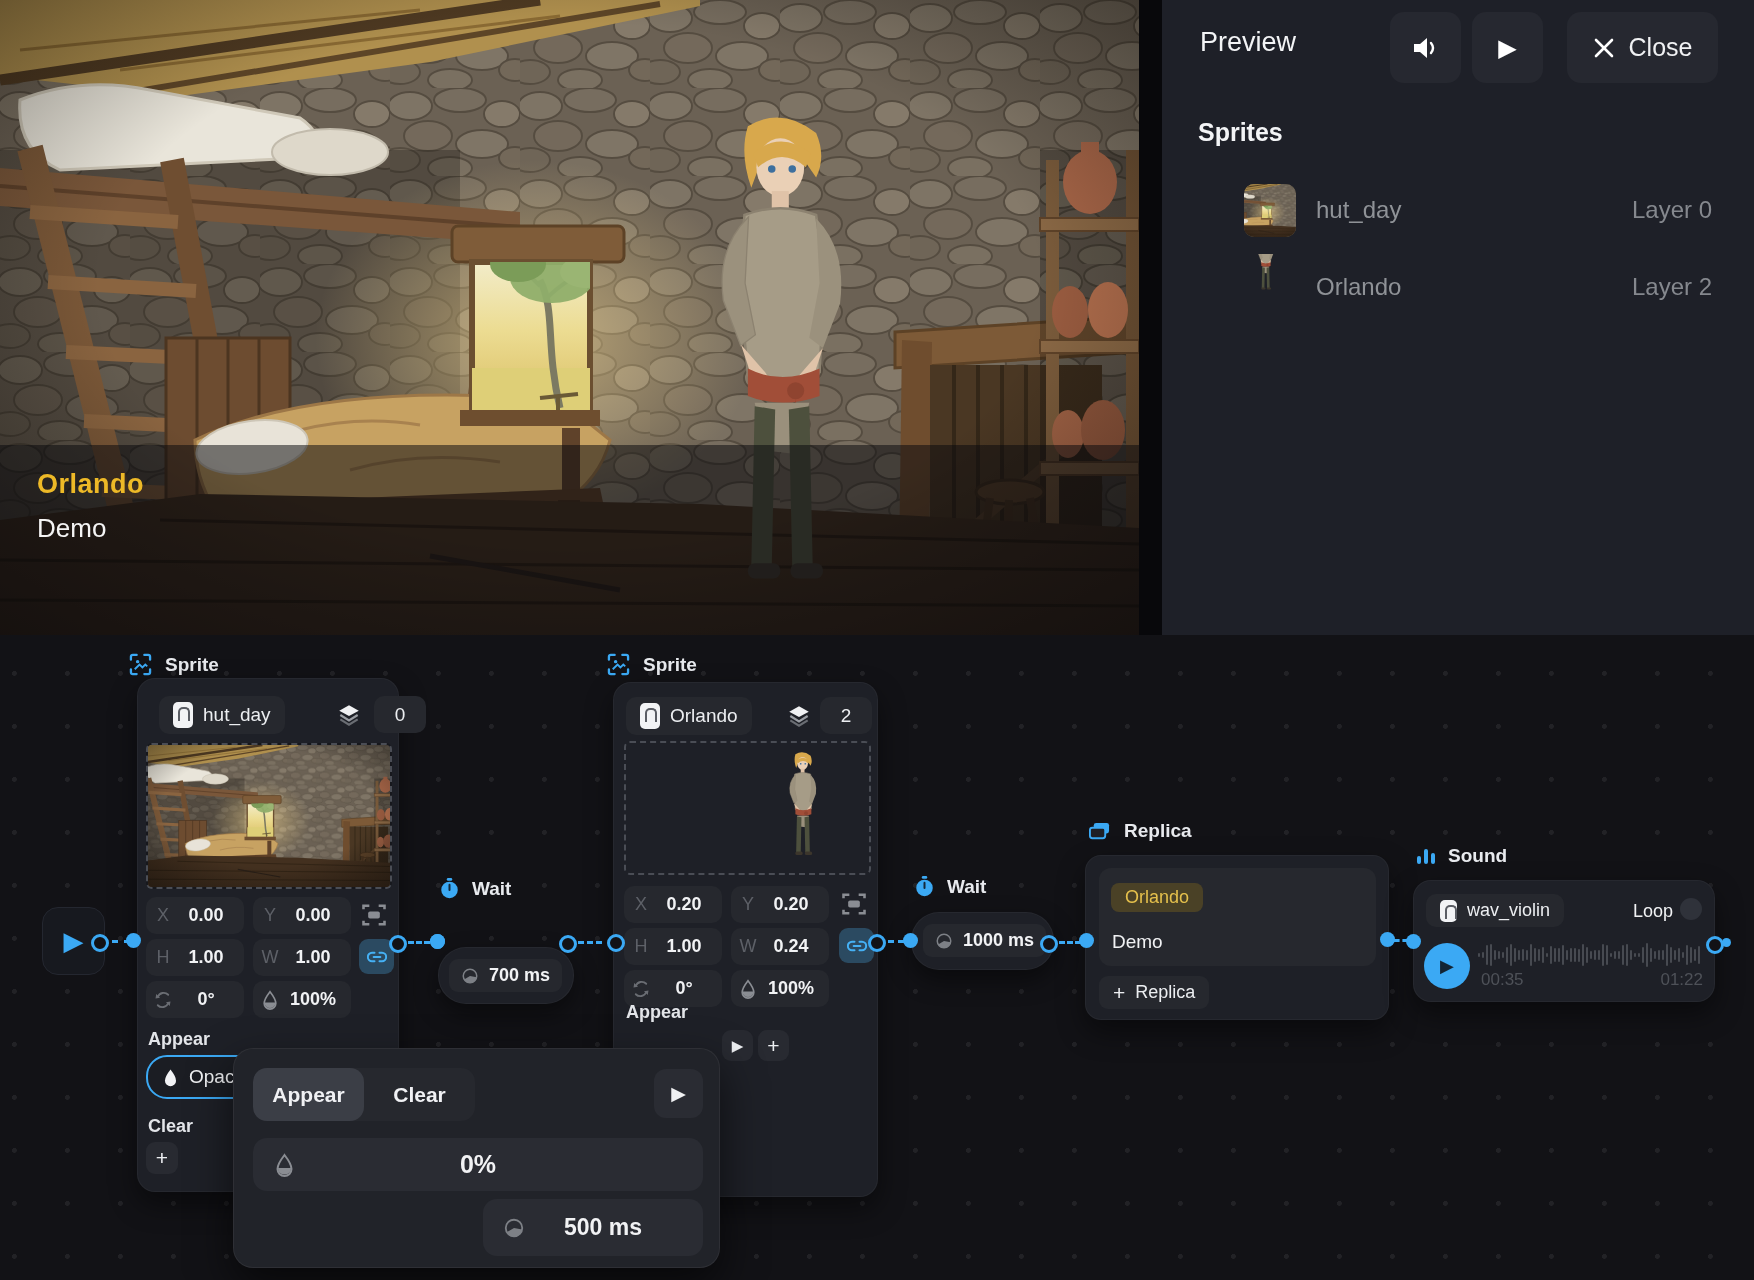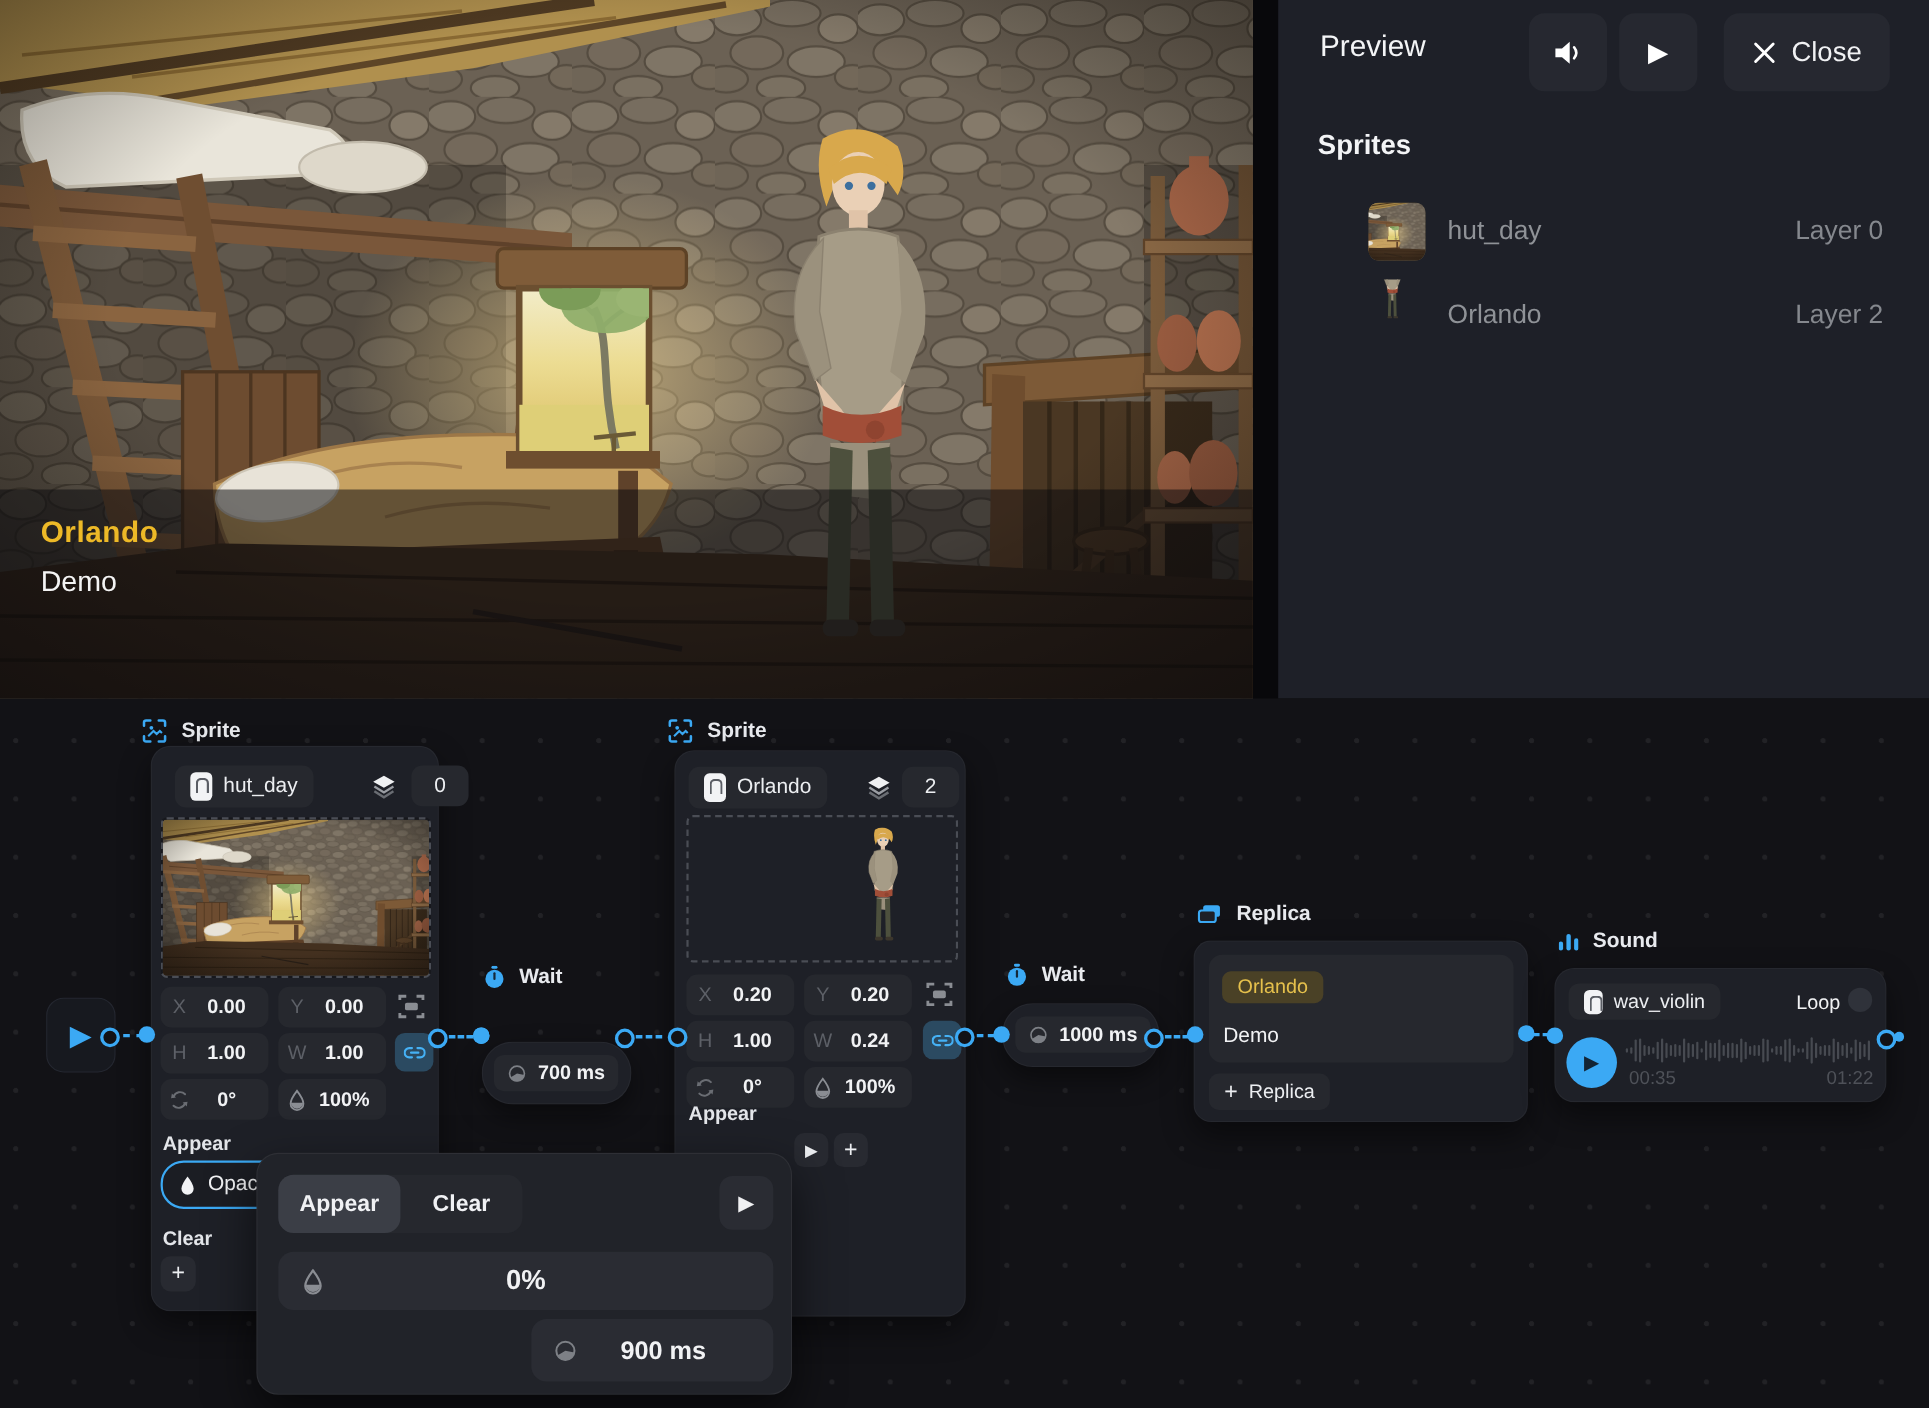--- a/index.html
+++ b/index.html
@@ -623,18 +623,18 @@
           <path d="M10,2 Q17,11 17,16 a7,7 0 0,1 -14,0 Q3,11 10,2 Z" stroke="#8a8d93" stroke-width="2" fill="none"></path>
           <path d="M3.4,15 h13.2 a6.6,6.6 0 0,1 -13.2,0 Z" fill="#8a8d93"></path>
         </svg>
         <span style="flex:1;text-align:center;margin-left:-42px;font-size:25px;font-weight:600;">0%</span>
       </div>
       <div class="pop-row" style="left:249px;top:150px;width:220px;height:57px;">
         <svg style="margin-left:20px;" width="22" height="22" viewBox="0 0 24 24">
           <circle cx="12" cy="12" r="9" stroke="#7d8086" stroke-width="2" fill="none"></circle>
           <path d="M12,12 L12,3 A9,9 0 0,1 18,19 Z" fill="#7d8086" transform="rotate(100 12 12)"></path>
         </svg>
-        <span style="flex:1;text-align:center;margin-left:-22px;font-size:23px;font-weight:600;">900 ms</span>
+        <span style="flex:1;text-align:center;margin-left:-22px;font-size:23px;font-weight:600;">500 ms</span>
       </div>
     </div>
 
   </div>
 </div>
 
 </body></html>

